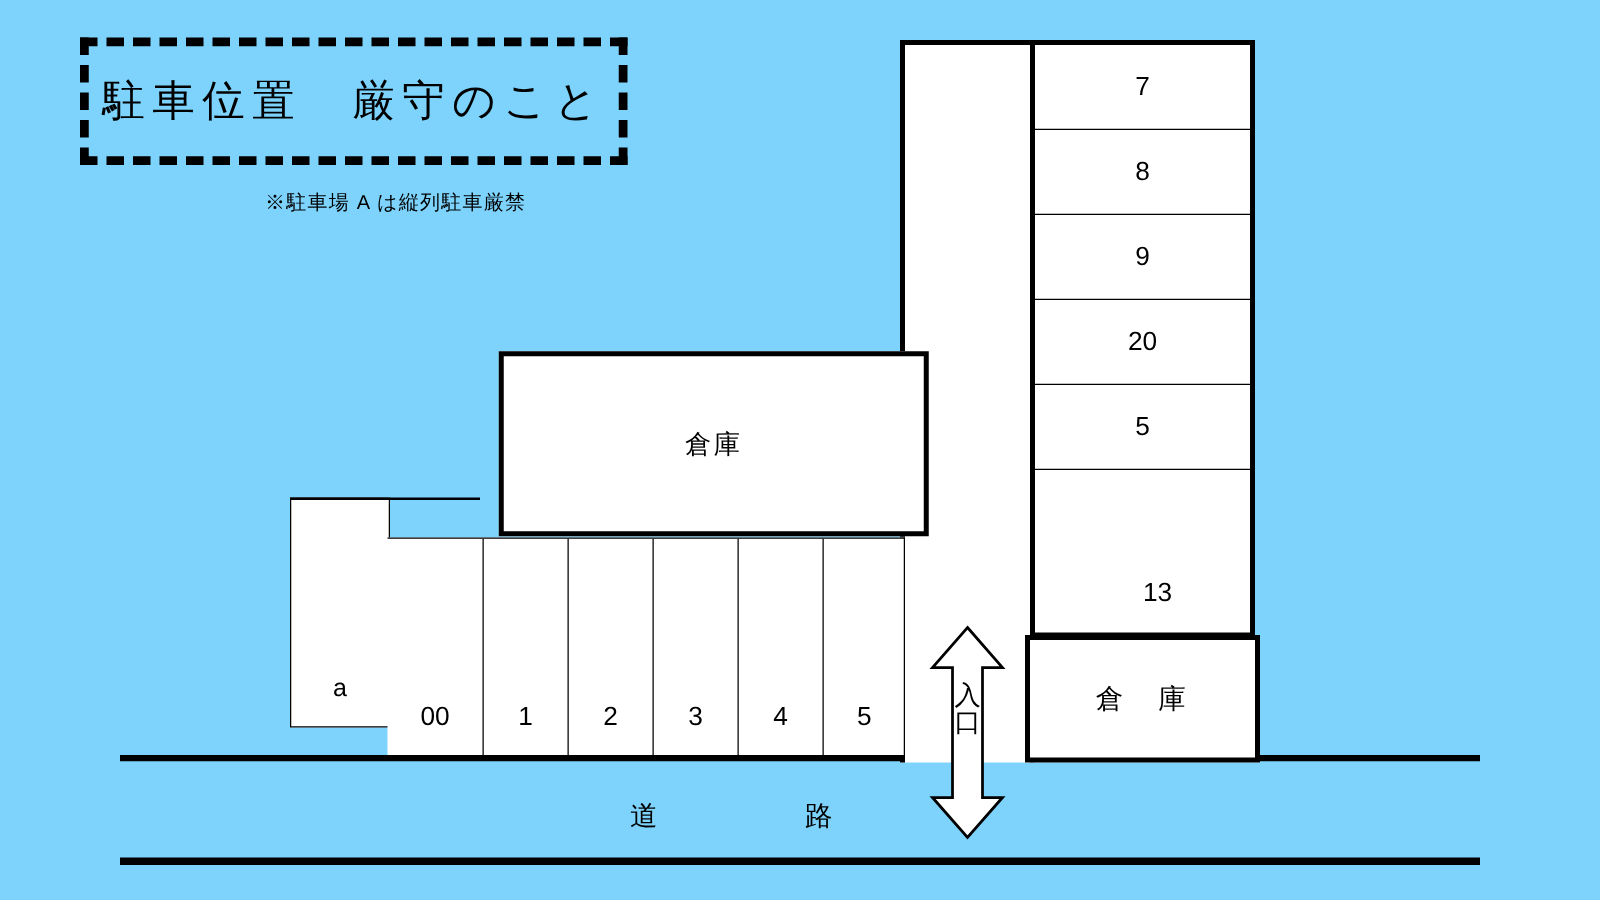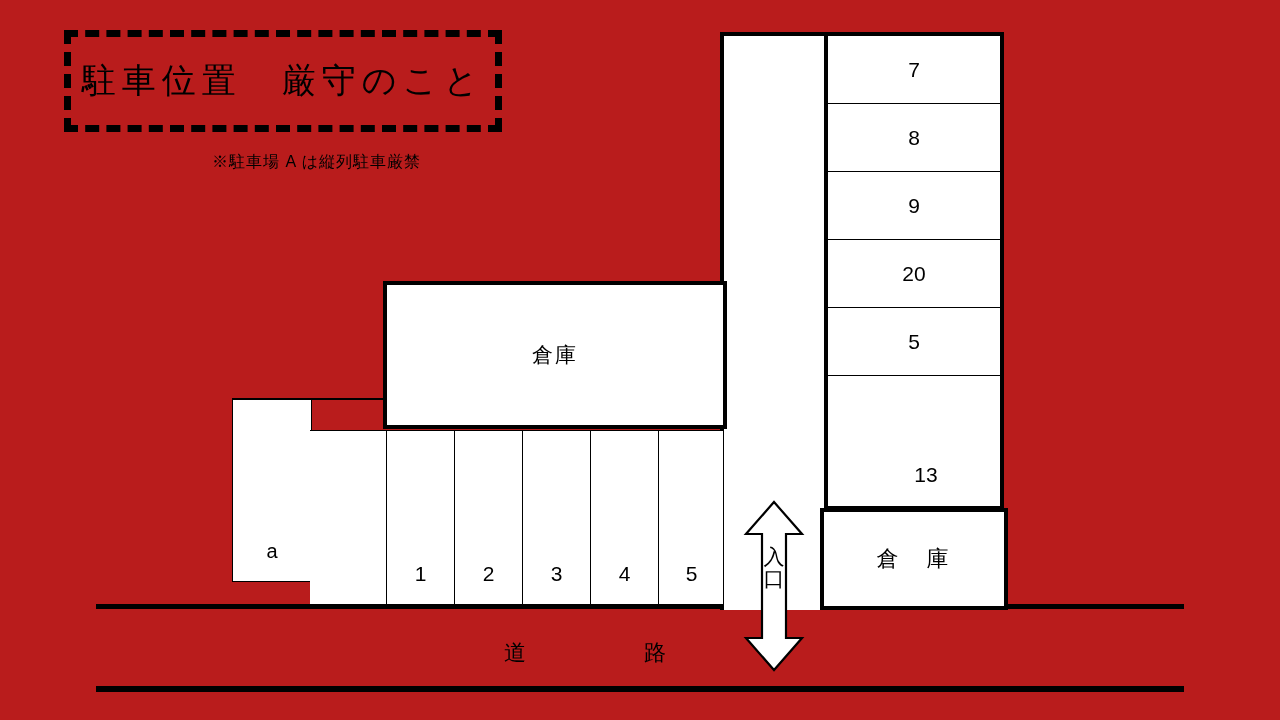--- a/index.html
+++ b/index.html
@@ -9,21 +9,21 @@
   }
   body {
     font-family: "Liberation Sans", sans-serif;
     color: #000000;
   }
   #stage {
     position: relative;
     width: 1280px;
     height: 720px;
     overflow: hidden;
-    background: #b91c1c;
+    background: #7dd3fc;
   }
 
   
   .title-box {
     position: absolute;
     left: 64px;
     top: 30px;
     width: 438px;
     height: 102px;
     border: 7px dashed #000000;
@@ -158,31 +158,34 @@
       </div>
     <div class="slot-row last" style="top:408px; height:62px;padding-left:24px;">
         <span>13</span>
       </div>
   </div>
 
   <div class="box thick center-label lbl-lg" style="left:820px; top:508px; width:188px; height:102px;">
     <span>倉　庫</span>
   </div>
 
-  <div class="box thick center-label lbl-md" style="left:383px; top:281px; width:344px; height:148px;">
+  <div class="box thick center-label lbl-md" style="left:399px; top:281px; width:344px; height:148px;">
     <span>倉庫</span>
   </div>
 
   <div class="box thin center-label" style="left:232px; top:398px; width:80px; height:184px; align-items:flex-end; padding-bottom:18px; font-size:20px;">
     <span>a</span>
   </div>
 
   <div class="hline" style="left:232px; top:398px; width:152px; height:1.6px;"></div>
 
   <div style="position:absolute; left:310px; top:430px; width:414px; height:174px; border-top:1.6px solid #000; border-right:1.6px solid #000; box-sizing:border-box; background:#fff;">
+    <div class="bay first" style="left:0px; width:76px;">
+      <span>00</span>
+      </div>
     <div class="bay" style="left:76px; width:68px;">
       <span>1</span>
       </div>
     <div class="bay" style="left:144px; width:68px;">
       <span>2</span>
       </div>
     <div class="bay" style="left:212px; width:68px;">
       <span>3</span>
       </div>
     <div class="bay" style="left:280px; width:68px;">

